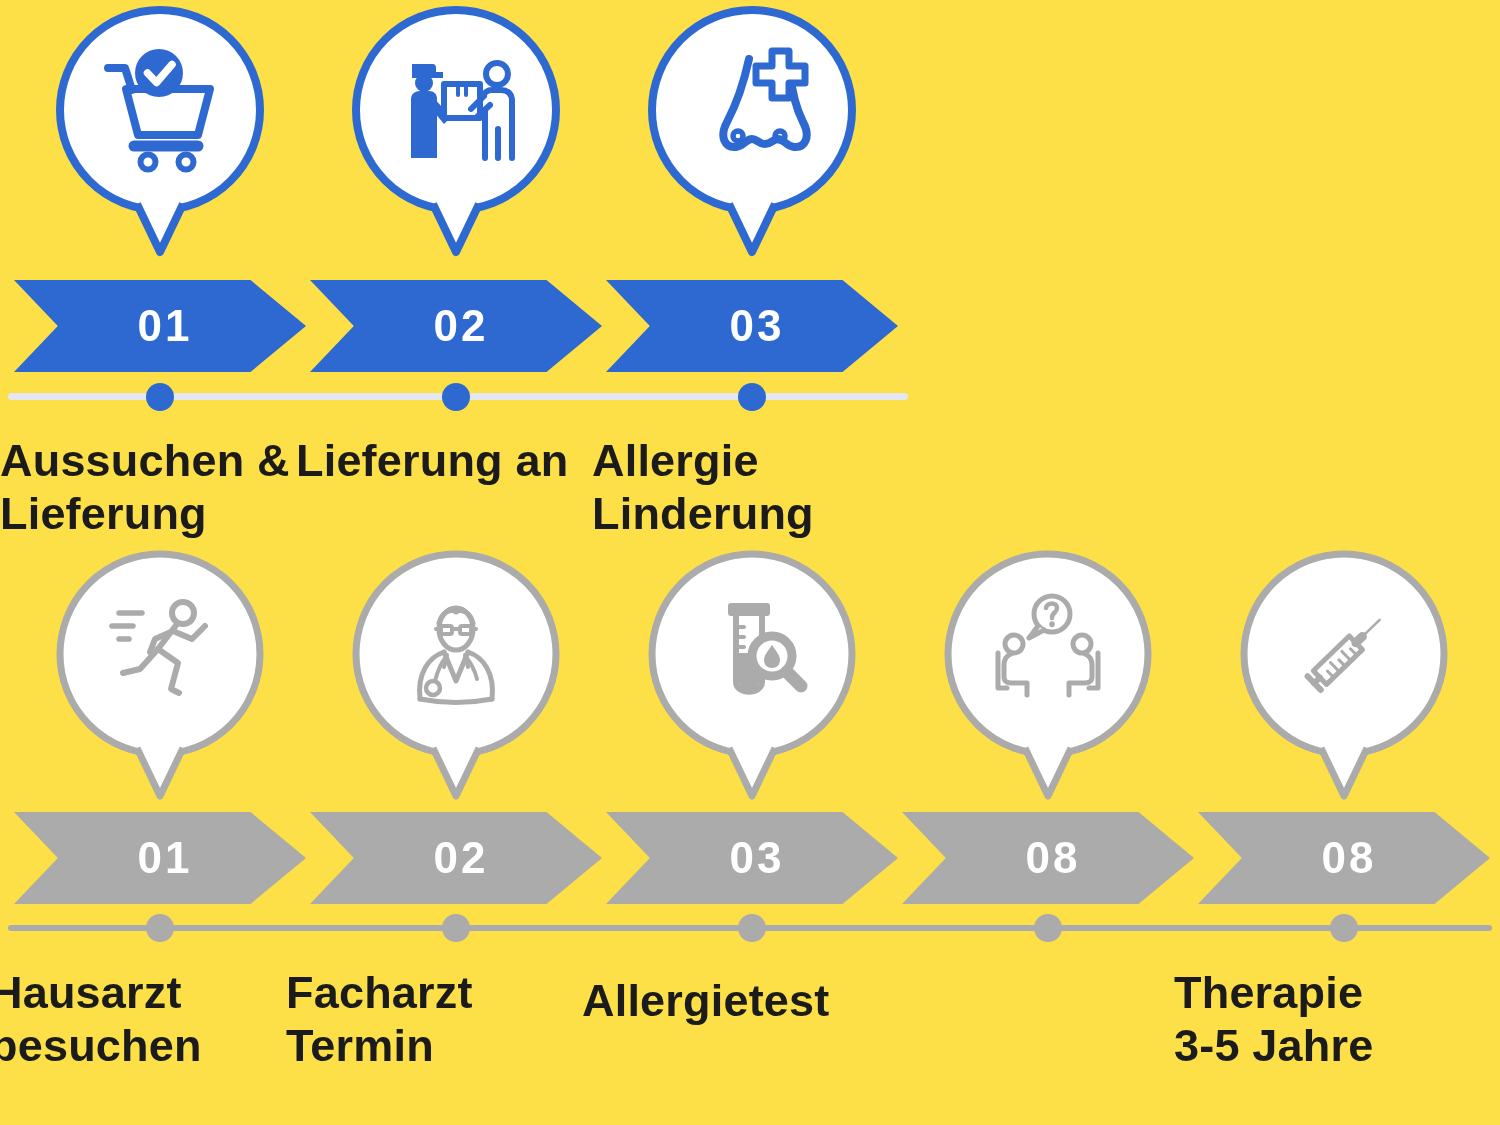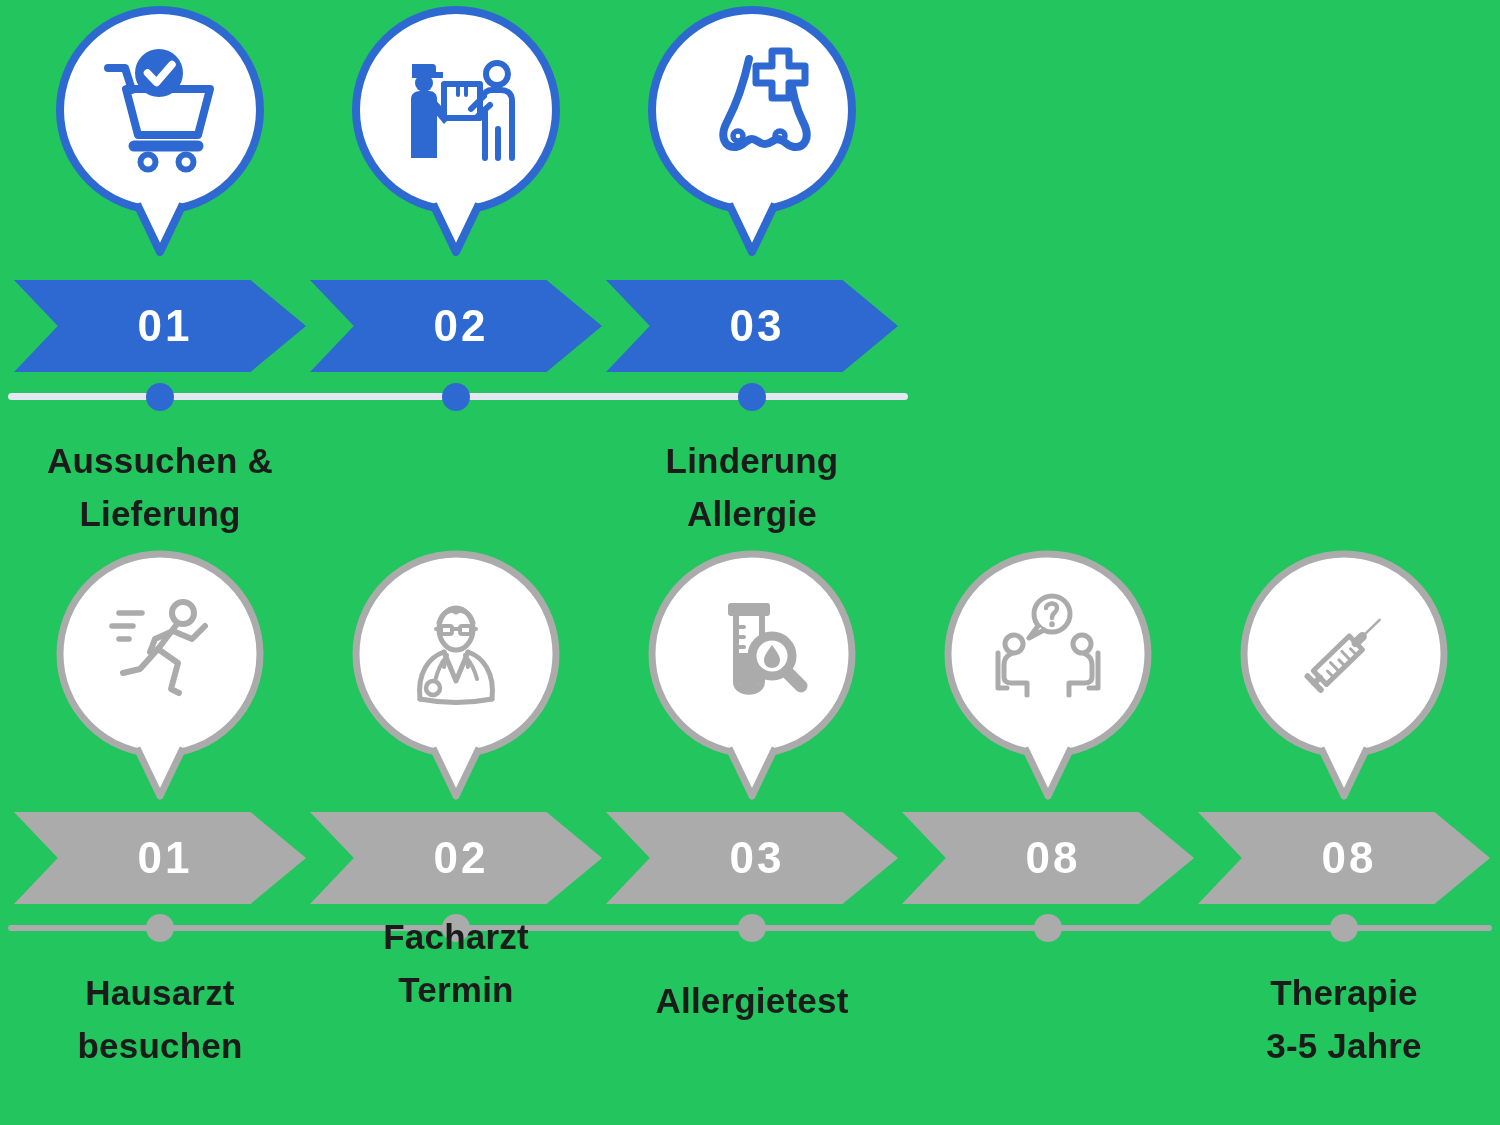--- a/index.html
+++ b/index.html
@@ -3,21 +3,21 @@
 <meta charset="utf-8">
 <style>
   :root{
     --blue:#2E69D2;
     --track-light:#E4E7F1;
     --gray:#ABABAB;
     --text:#1B1B1B;
   }
   html,body{margin:0;padding:0;background:#fff;}
   .canvas{
-    position:relative;width:1500px;height:1125px;background:#22c55e;
+    position:relative;width:1500px;height:1125px;background:#fde047;
     font-family:"Liberation Sans","DejaVu Sans",sans-serif;overflow:hidden;
   }
   .bubble{position:absolute;width:230px;height:260px;}
   .icon{position:absolute;width:130px;height:130px;}
   .arrow{
     position:absolute;width:292px;height:92px;
     clip-path:polygon(0 0,81% 0,100% 50%,81% 100%,0 100%,15% 50%);
     display:flex;align-items:center;justify-content:center;
   }
   .arrow.blue{background:var(--blue);}
@@ -26,22 +26,22 @@
     color:#fff;font-size:44px;font-weight:bold;letter-spacing:3px;
     transform:translateX(5px);
   }
   .track{position:absolute;border-radius:4px;}
   .track.light{background:var(--track-light);}
   .track.gray{background:var(--gray);}
   .dot{position:absolute;width:28px;height:28px;border-radius:50%;}
   .dot.blue{background:var(--blue);}
   .dot.gray{background:var(--gray);}
   .label{
-    position:absolute;text-align:center;font-weight:bold;color:var(--text);
-    font-size:35px;line-height:53px;letter-spacing:0.2px;
+    position:absolute;font-weight:bold;color:var(--text);
+    font-size:45px;line-height:53px;letter-spacing:0.2px;
   }
   .label.single{padding-top:8px;}
 </style>
 </head>
 <body>
 
 <div class="canvas">
 
   <div class="bubble" style="left:45px;top:2px">
     <svg viewBox="0 0 230 260" width="230" height="260">
@@ -117,24 +117,25 @@
   <div class="track light" style="left:8px;top:393px;width:900px;height:7px"></div>
   <div class="dot blue" style="left:146px;top:383px"></div>
   <div class="dot blue" style="left:442px;top:383px"></div>
   <div class="dot blue" style="left:738px;top:383px"></div>
 
   <div class="label" style="left:0px;top:434px;width:320px">
     <div>Aussuchen &amp;</div>
     <div>Lieferung</div>
   </div>
   <div class="label" style="left:296px;top:434px;width:320px">
+    <div>Lieferung an</div>
   </div>
   <div class="label" style="left:592px;top:434px;width:320px">
+    <div>Allergie</div>
     <div>Linderung</div>
-    <div>Allergie</div>
   </div>
 
   <div class="bubble" style="left:45px;top:546px">
     <svg viewBox="0 0 230 260" width="230" height="260">
       <circle cx="115" cy="108" r="100" fill="#fff" stroke="#ABABAB" stroke-width="7"></circle>
       <path d="M92 202 L115 250 L138 202" fill="#fff" stroke="#ABABAB" stroke-width="7" stroke-linejoin="round"></path>
     </svg>
   </div>
   <div class="bubble" style="left:341px;top:546px">
     <svg viewBox="0 0 230 260" width="230" height="260">
@@ -256,21 +257,21 @@
   <div class="dot gray" style="left:146px;top:914px"></div>
   <div class="dot gray" style="left:442px;top:914px"></div>
   <div class="dot gray" style="left:738px;top:914px"></div>
   <div class="dot gray" style="left:1034px;top:914px"></div>
   <div class="dot gray" style="left:1330px;top:914px"></div>
 
   <div class="label" style="left:-10px;top:966px;width:340px">
     <div>Hausarzt</div>
     <div>besuchen</div>
   </div>
-  <div class="label" style="left:286px;top:910px;width:340px">
+  <div class="label" style="left:286px;top:966px;width:340px">
     <div>Facharzt</div>
     <div>Termin</div>
   </div>
   <div class="label single" style="left:582px;top:966px;width:340px">
     <div>Allergietest</div>
   </div>
   <div class="label" style="left:878px;top:966px;width:340px">
   </div>
   <div class="label" style="left:1174px;top:966px;width:340px">
     <div>Therapie</div>

